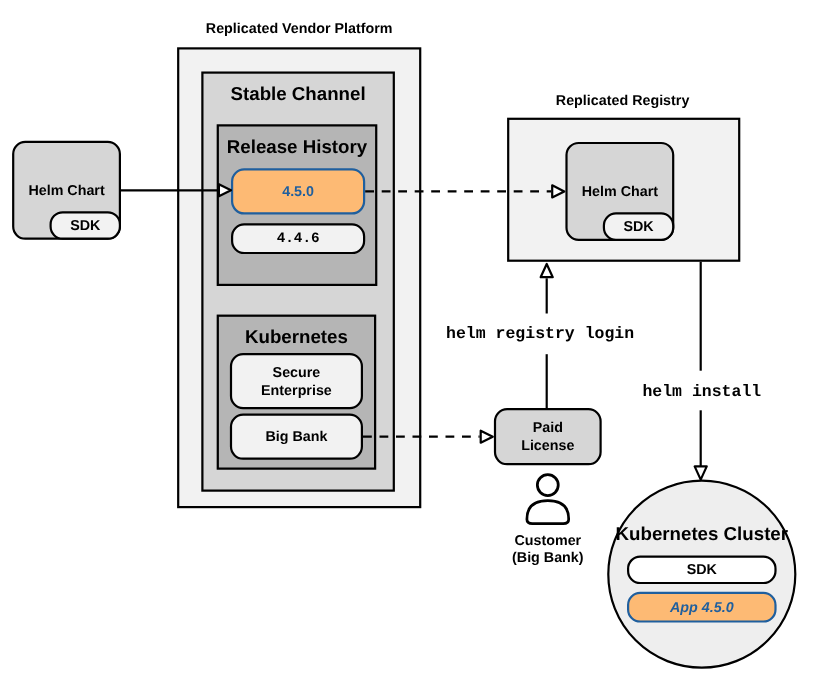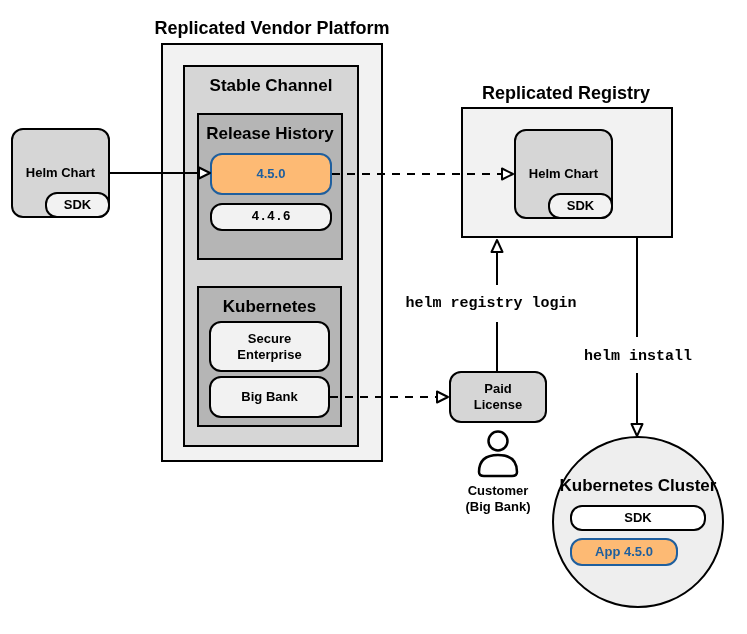--- a/index.html
+++ b/index.html
@@ -10,21 +10,21 @@
   .box{position:absolute;box-sizing:border-box;border:2px solid #000;}
   .fill-light{background:#f2f2f2;}
   .fill-mid{background:#d6d6d6;}
   .fill-dark{background:#b5b5b5;}
   .fill-white{background:#ffffff;}
   .fill-blue{background:#fdba74;border-color:#1f5f9e;color:#1f5f9e;}
   .lbl{font-weight:bold;font-size:13px;color:#000;text-align:center;line-height:1.2;}
   .blue-text{color:#1f5f9e;}
   .center{display:flex;align-items:center;justify-content:center;border-radius:12px;}
   .toplabel{position:absolute;left:0;right:0;top:9px;text-align:center;font-weight:bold;font-size:17px;}
-  .free-title{position:absolute;transform:translateX(-50%);white-space:nowrap;font-weight:bold;font-size:18px;text-align:center;}
+  .free-title{position:absolute;transform:translateX(-50%);white-space:nowrap;font-weight:bold;font-size:13px;text-align:center;}
   .cmd{position:absolute;transform:translateX(-50%);white-space:nowrap;
        font-family:"Liberation Mono",monospace;font-weight:bold;font-size:15px;color:#000;}
   .circle{border-radius:50%;}
   #overlay{position:absolute;left:0;top:0;pointer-events:none;}
 </style>
 </head>
 <body>
 
 <div id="canvas">
 
@@ -64,21 +64,21 @@
 
   <div class="lbl" style="position:absolute;left:458px;top:483px;width:80px;">Customer (Big Bank)</div>
 
   <div class="cmd" style="left:480px;top:295px;margin-left:11px;">helm registry login</div>
   <div class="cmd" style="left:638px;top:348px;">helm install</div>
 
   <div class="box fill-light circle" style="left:552px;top:436px;width:172px;height:172px;background:#eeeeee;">
     <div class="toplabel" style="top:38px;">Kubernetes Cluster</div>
   </div>
   <div class="box fill-white center lbl" style="left:570px;top:505px;width:136px;height:26px;">SDK</div>
-  <div class="box fill-blue center lbl blue-text" style="left:570px;top:538px;width:108px;height:28px;">App 4.5.0</div>
+  <div class="box fill-blue center lbl blue-text" style="left:570px;top:538px;width:136px;height:28px;font-style:italic;">App 4.5.0</div>
 
   <svg id="overlay" width="747" height="634" viewBox="0 0 747 634">
 
     <g stroke="#000" stroke-width="2" fill="none">
       <line x1="110" y1="173" x2="200" y2="173"></line>
       <line x1="332" y1="174" x2="501" y2="174" stroke-dasharray="8 7"></line>
       <line x1="330" y1="397" x2="436" y2="397" stroke-dasharray="8 7"></line>
       <line x1="497" y1="371" x2="497" y2="322"></line>
       <line x1="497" y1="285" x2="497" y2="253"></line>
       <line x1="637" y1="238" x2="637" y2="337"></line>

